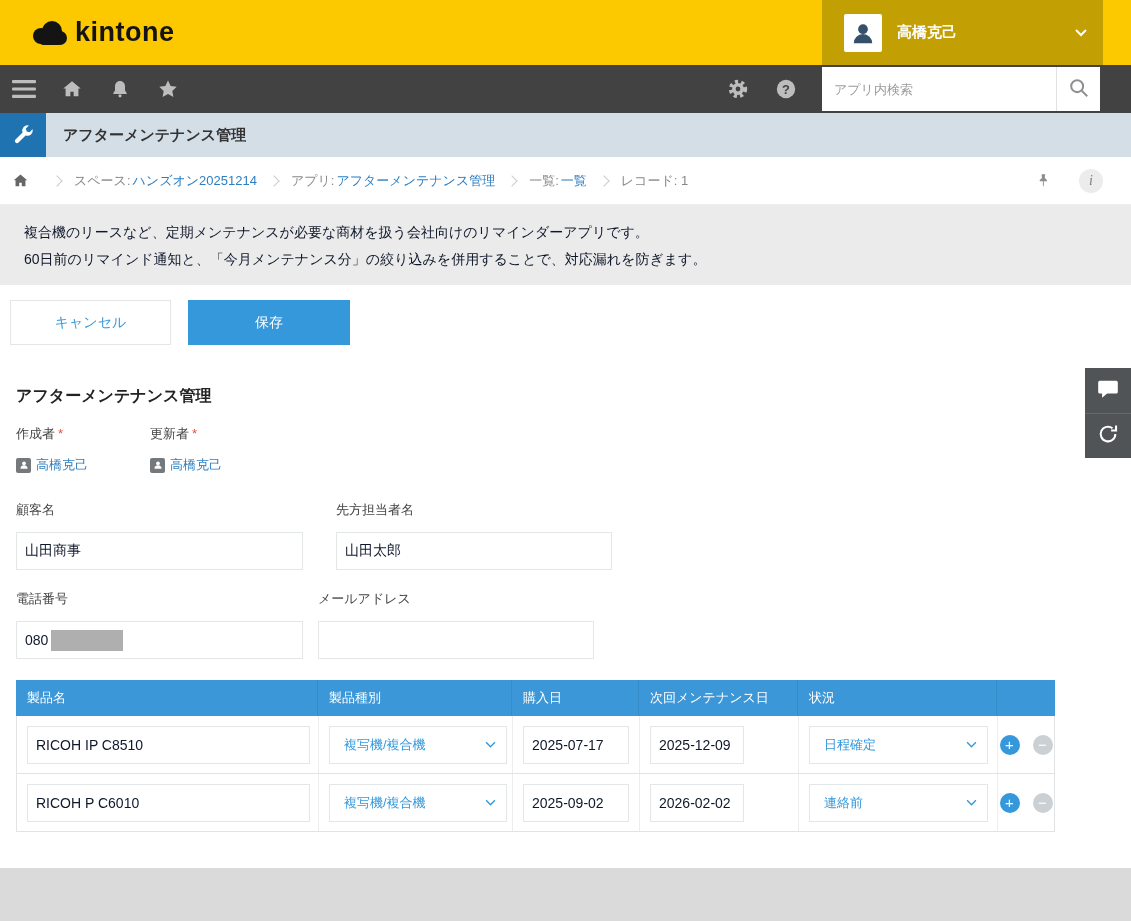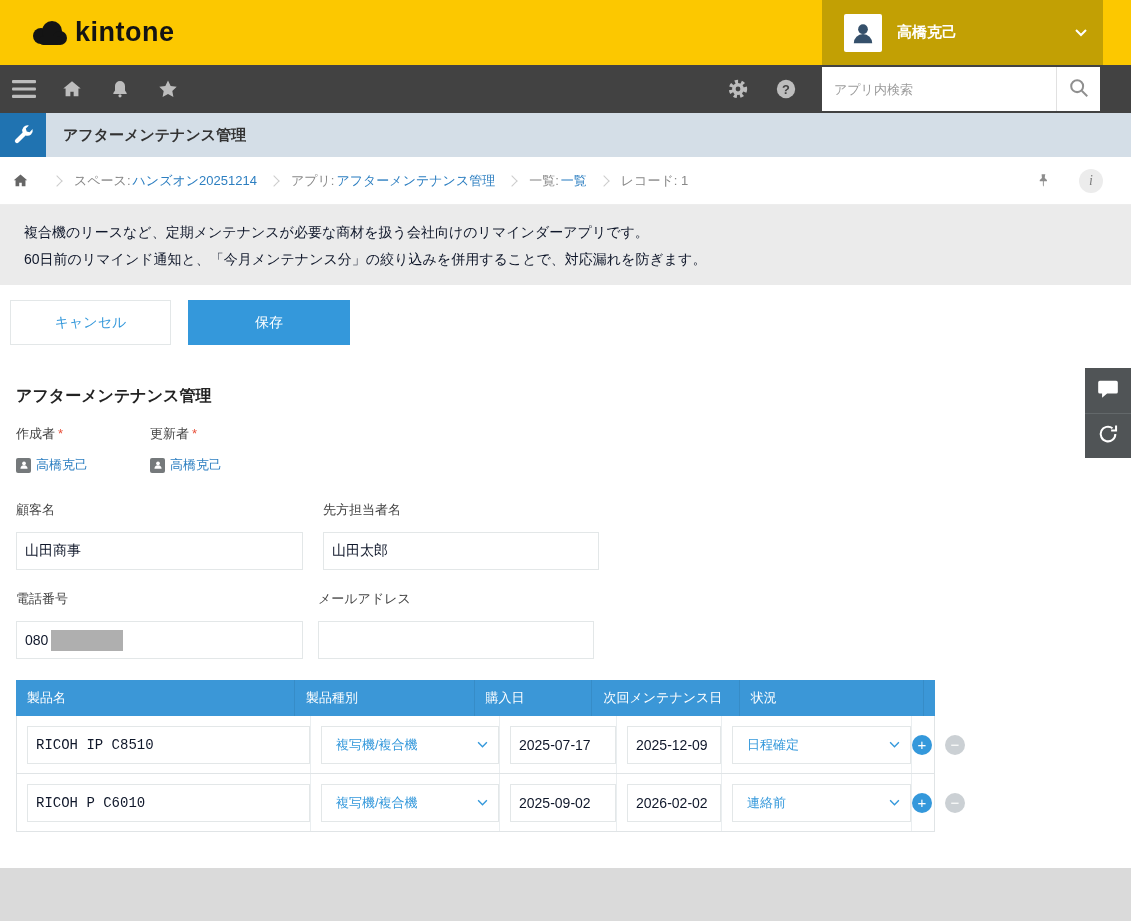--- a/index.html
+++ b/index.html
@@ -56,32 +56,32 @@
   .form-title { position:absolute; left:16px; top:21px; font-size:16px; font-weight:bold; color:#222222; }
   .field { position:absolute; }
   .field-label { font-size:13px; color:#444444; }
   .req { color:#E8503A; margin-left:3px; }
   .field-creator { left:16px; top:60px; }
   .field-updater { left:150px; top:60px; }
   .person-value { display:flex; align-items:center; margin-top:13px; }
   .person-icon { width:15px; height:15px; background:#75797B; border-radius:2px; display:inline-flex; align-items:center; justify-content:center; margin-right:5px; flex:none; }
   .person-link { color:#2D7FC1; font-size:13px; cursor:pointer; }
   .field-customer { left:16px; top:136px; }
-  .field-contact  { left:323px; top:136px; }
+  .field-contact  { left:336px; top:136px; }
   .field-phone    { left:16px; top:225px; }
   .field-email    { left:318px; top:225px; }
   .field .field-label { margin-bottom:13px; }
   .text-input { height:38px; border:1px solid #E3E7E8; background:#fff; font-size:14px; color:#0f172a; padding:8px 8px; font-family:inherit; outline:none; display:flex; align-items:center; }
   input.text-input { display:inline-block; line-height:36px; }
-  .w287 { width:287px; } .w276 { width:276px; } .w283 { width:283px;font-family:Liberation Mono, monospace; } .w106 { width:106px; } .w94 { width:94px; }
+  .w287 { width:287px; } .w276 { width:276px; } .w283 { width:283px; } .w106 { width:106px; } .w94 { width:94px; }
   .phone-box { cursor:text; }
   .redact { display:inline-block; width:72px; height:21px; background:#AFAFAF; margin-left:3px; }
 
   
-  .product-table { position:absolute; left:16px; top:315px; width:919px; font-size:13px; }
+  .product-table { position:absolute; left:16px; top:315px; width:1039px; font-size:13px; }
   .pt-head { display:flex; height:36px; background:#3B97D7; color:#ffffff; }
   .pt-head .c { display:flex; align-items:center; padding-left:11px; border-right:1px solid rgba(0,0,0,.07); }
   .pt-row { display:flex; height:58px; background:#fff; border:1px solid #E0E4E6; border-top:0; }
   .pt-row .c { display:flex; align-items:center; padding-left:10px; border-right:1px solid #EAEEF0; }
   .c1 { width:302px; } .c2 { width:194px; } .c3 { width:127px; } .c4 { width:159px; } .c5 { width:199px; }
   .c6 { flex:1; border-right:0 !important; }
   .pt-row .c6 { justify-content:center; gap:13px; padding-left:0; }
   .dropdown { height:38px; border:1px solid #E3E7E8; background:#fff; display:flex; align-items:center; padding:0 10px 0 14px; color:#3498DB; font-size:13px; cursor:pointer; }
   .dd-type { width:178px; } .dd-status { width:179px; }
   .dd-label { flex:1; }

